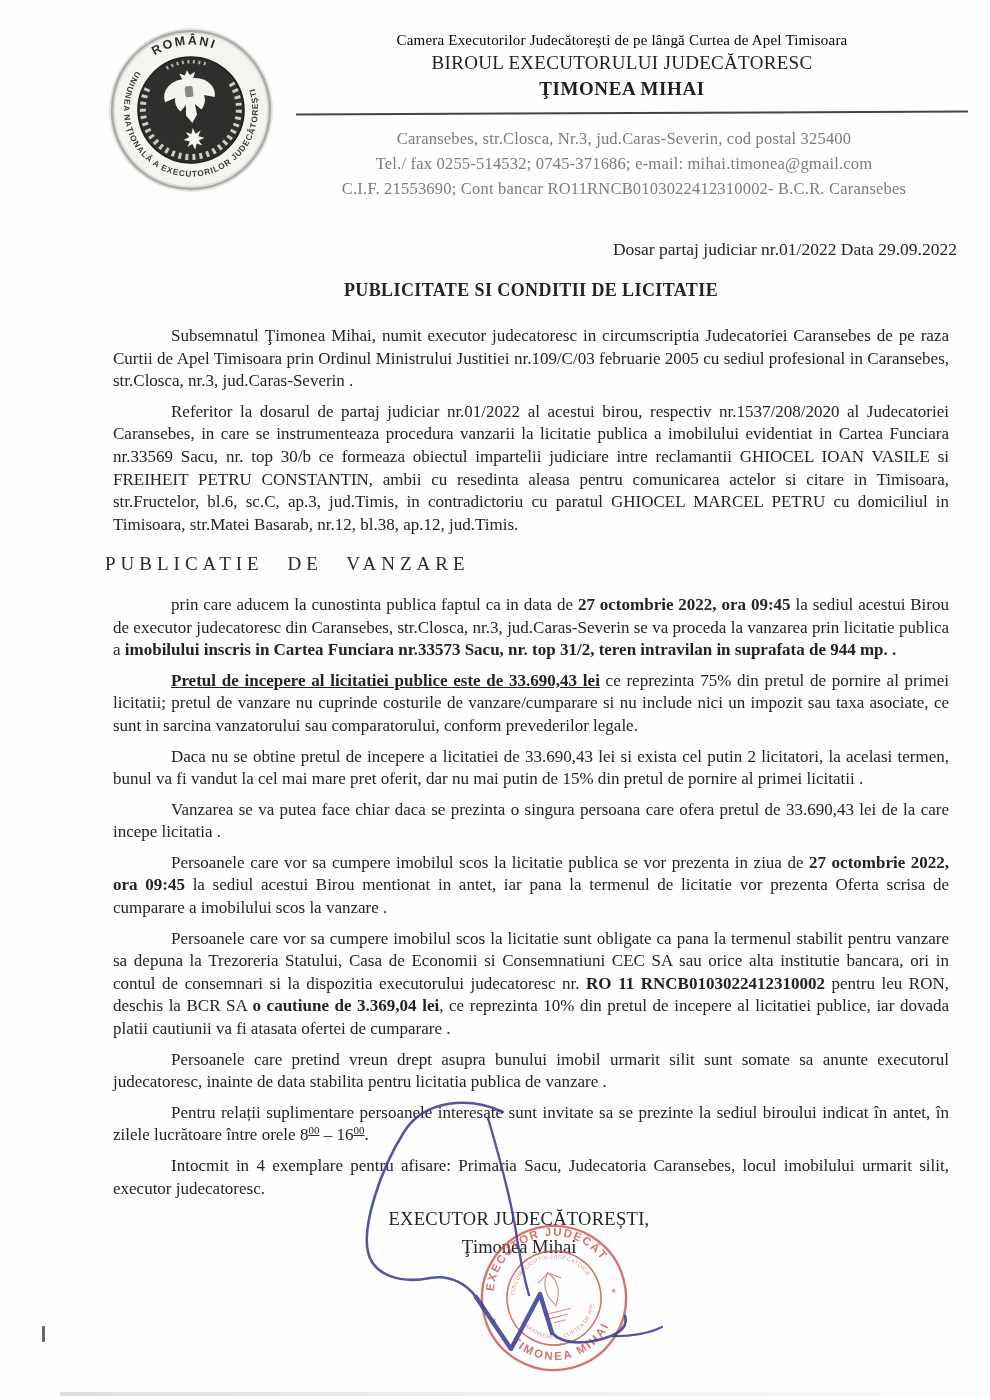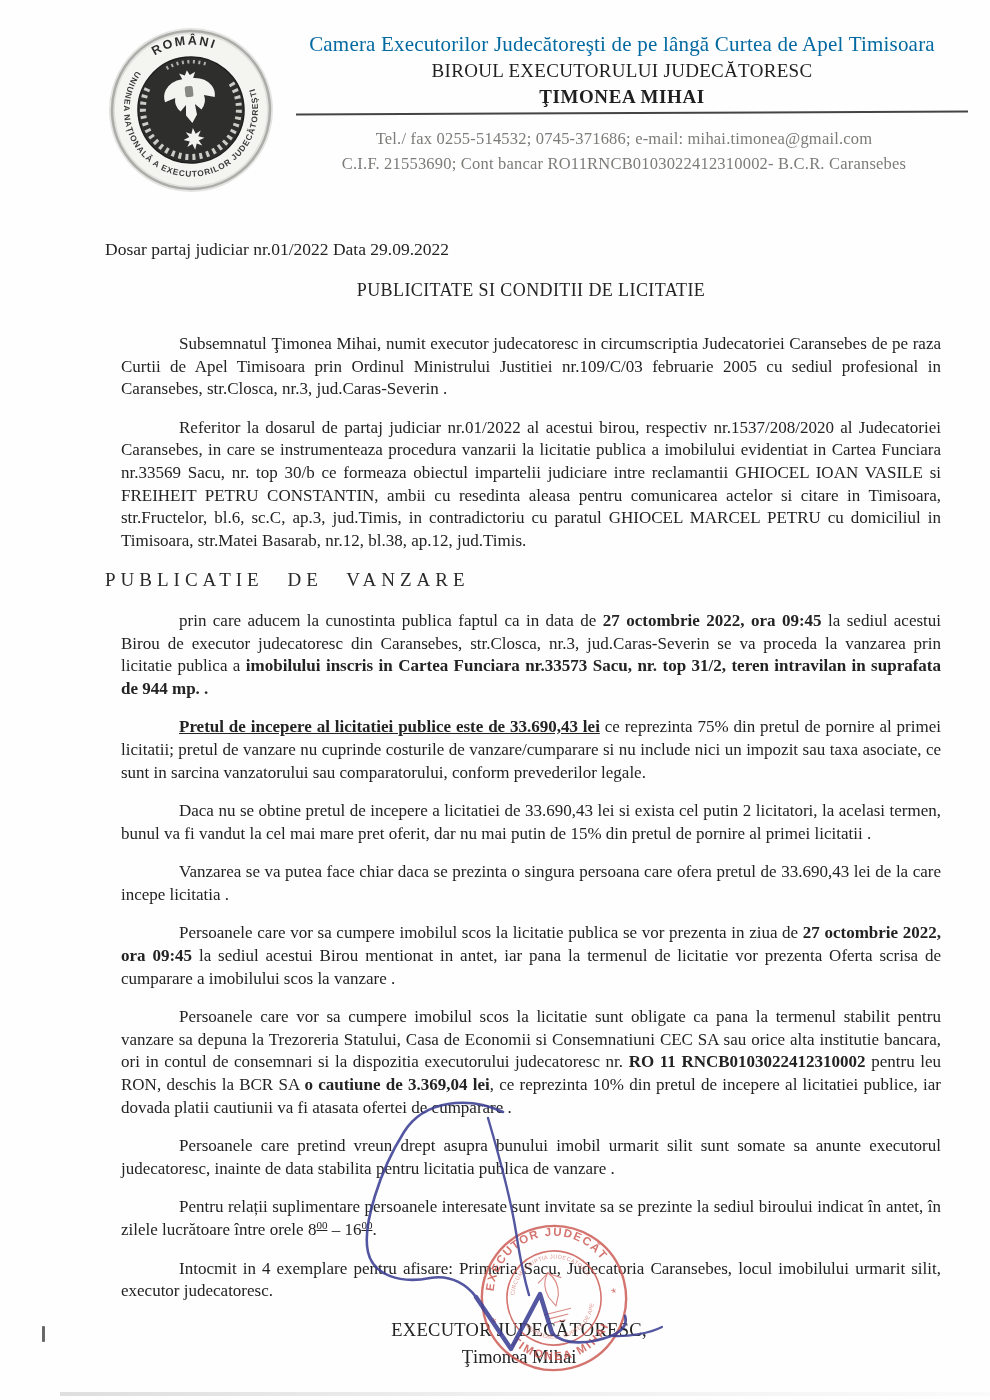--- a/index.html
+++ b/index.html
@@ -5,34 +5,34 @@
   html,body{margin:0;padding:0;background:#e9e9e9;}
   .page{
     position:relative;width:990px;height:1400px;margin:0 auto;
     background:#fefefe;overflow:hidden;
     font-family:"Liberation Serif","DejaVu Serif",serif;
     color:#1f1f1f;
   }
   
   .seal{position:absolute;left:108px;top:26px;width:166px;height:168px;transform:rotate(-6deg);}
   .header-block{position:absolute;left:272px;top:32px;width:700px;text-align:center;}
-  .header-org{font-size:21px;color:#0369a1;letter-spacing:.2px;}
+  .header-org{font-size:15px;color:#000000;letter-spacing:.2px;}
   .header-office{font-size:19px;font-weight:normal;margin-top:3px;letter-spacing:.3px;}
   .header-name{font-size:19px;font-weight:bold;margin-top:4px;letter-spacing:.6px;}
   .header-rule{position:absolute;left:296px;top:112px;width:672px;height:2px;background:#454545;transform:rotate(-.25deg);}
   .address-block{position:absolute;left:282px;top:126px;width:684px;text-align:center;
     color:#7b7b78;font-size:16.5px;line-height:25px;letter-spacing:.2px;}
   
-  .dosar{position:absolute;left:105px;top:239px;width:852px;font-size:17.5px;color:#242424;}
+  .dosar{position:absolute;left:105px;top:239px;width:852px;text-align:right;font-size:17.5px;color:#242424;}
   .title-cond{position:absolute;left:105px;top:280px;width:852px;text-align:center;
-    font-size:18px;font-weight:normal;letter-spacing:.4px;color:#242424;}
+    font-size:18px;font-weight:bold;letter-spacing:.4px;color:#242424;}
   
   .body{position:absolute;left:105px;top:317px;width:852px;font-size:17px;line-height:22.6px;
     text-align:justify;color:#232323;}
-  .body p{margin:16px;text-indent:58px;}
+  .body p{margin:8px;text-indent:58px;}
   .title-sale{text-align:left;font-weight:normal;font-size:19px;letter-spacing:5px;word-spacing:14px;
     margin:17px 0 18px 0;text-indent:0;color:#2a2a2a;}
   sup{font-size:11px;line-height:0;vertical-align:6px;text-decoration:underline;}
   .sig-block{margin-top:8px;text-align:center;text-indent:0;transform:translateX(-12px);}
   .sig-role{font-size:18.5px;letter-spacing:.3px;}
   .sig-name{font-size:18.5px;margin-top:5px;}
   
   .stamp{position:absolute;left:468px;top:1212px;width:172px;height:172px;transform:rotate(-14deg);opacity:.82;}
   .ink-overlay{position:absolute;left:0;top:0;width:990px;height:1400px;pointer-events:none;}
   .corner-tick{position:absolute;left:42px;top:1326px;width:3px;height:16px;background:#4d4d4d;opacity:.85;border-radius:1px;}
@@ -68,20 +68,21 @@
     <path fill="#f3f3ef" d="M 0,18 L 2.2,24 L 7.5,21.5 L 4.5,26.8 L 10.5,29 L 4.5,31.2 L 7.5,36.5 L 2.2,34 L 0,40 L -2.2,34 L -7.5,36.5 L -4.5,31.2 L -10.5,29 L -4.5,26.8 L -7.5,21.5 L -2.2,24 Z"></path>
   </svg>
 
   <div class="header-block">
     <div class="header-org">Camera Executorilor Judecătoreşti de pe lângă Curtea de Apel Timisoara</div>
     <div class="header-office">BIROUL EXECUTORULUI JUDECĂTORESC</div>
     <div class="header-name">ŢIMONEA MIHAI</div>
   </div>
   <div class="header-rule"></div>
   <div class="address-block">
+    <div>Caransebes, str.Closca, Nr.3, jud.Caras-Severin, cod postal 325400</div>
     <div>Tel./ fax 0255-514532; 0745-371686; e-mail: mihai.timonea@gmail.com</div>
     <div>C.I.F. 21553690; Cont bancar RO11RNCB0103022412310002- B.C.R. Caransebes</div>
   </div>
 
   <div class="dosar">Dosar partaj judiciar nr.01/2022 Data 29.09.2022</div>
 
   <div class="title-cond">PUBLICITATE SI CONDITII DE LICITATIE</div>
 
   <div class="body">
     <p><span>Subsemnatul Ţimonea Mihai, numit executor judecatoresc in circumscriptia Judecatoriei Caransebes de pe raza Curtii de Apel Timisoara prin Ordinul Ministrului Justitiei nr.109/C/03 februarie 2005 cu sediul profesional in Caransebes, str.Closca, nr.3, jud.Caras-Severin .</span></p>
@@ -93,21 +94,21 @@
     <p><span style="font-weight: bold; text-decoration: underline;">Pretul de incepere al licitatiei publice este de 33.690,43 lei</span><span> ce reprezinta 75% din pretul de pornire al primei licitatii; pretul de vanzare nu cuprinde costurile de vanzare/cumparare si nu include nici un impozit sau taxa asociate, ce sunt in sarcina vanzatorului sau comparatorului, conform prevederilor legale.</span></p>
     <p><span>Daca nu se obtine pretul de incepere a licitatiei de 33.690,43 lei si exista cel putin 2 licitatori, la acelasi termen, bunul va fi vandut la cel mai mare pret oferit, dar nu mai putin de 15% din pretul de pornire al primei licitatii .</span></p>
     <p><span>Vanzarea se va putea face chiar daca se prezinta o singura persoana care ofera pretul de 33.690,43 lei de la care incepe licitatia .</span></p>
     <p><span>Persoanele care vor sa cumpere imobilul scos la licitatie publica se vor prezenta in ziua de </span><span style="font-weight: bold;">27 octombrie 2022, ora 09:45</span><span> la sediul acestui Birou mentionat in antet, iar pana la termenul de licitatie vor prezenta Oferta scrisa de cumparare a imobilului scos la vanzare .</span></p>
     <p><span>Persoanele care vor sa cumpere imobilul scos la licitatie sunt obligate ca pana la termenul stabilit pentru vanzare sa depuna la Trezoreria Statului, Casa de Economii si Consemnatiuni CEC SA sau orice alta institutie bancara, ori in contul de consemnari si la dispozitia executorului judecatoresc nr. </span><span style="font-weight: bold;">RO 11 RNCB0103022412310002</span><span> pentru leu RON, deschis la BCR SA </span><span style="font-weight: bold;">o cautiune de 3.369,04 lei</span><span>, ce reprezinta 10% din pretul de incepere al licitatiei publice, iar dovada platii cautiunii va fi atasata ofertei de cumparare .</span></p>
     <p><span>Persoanele care pretind vreun drept asupra bunului imobil urmarit silit sunt somate sa anunte executorul judecatoresc, inainte de data stabilita pentru licitatia publica de vanzare .</span></p>
     <p><span>Pentru relații suplimentare persoanele interesate sunt invitate sa se prezinte la sediul biroului indicat în antet, în zilele lucrătoare între orele 8</span><sup>00</sup><span> – 16</span><sup>00</sup><span>.</span></p>
     <p><span>Intocmit in 4 exemplare pentru afisare: Primaria Sacu, Judecatoria Caransebes, locul imobilului urmarit silit, executor judecatoresc.</span></p>
 
     <div class="sig-block">
-      <div class="sig-role">EXECUTOR JUDECĂTORESC,</div>
+      <div class="sig-role">EXECUTOR JUDECĂTOREȘTI,</div>
       <div class="sig-name">Ţimonea Mihai</div>
     </div>
   </div>
 
   <svg class="stamp" viewBox="-86 -86 172 172">
     <g stroke="#cc5650" fill="none">
       <circle cx="0" cy="0" r="72" stroke-width="2.4"></circle>
       <circle cx="0" cy="0" r="47" stroke-width="1.6"></circle>
     </g>
     <defs>

